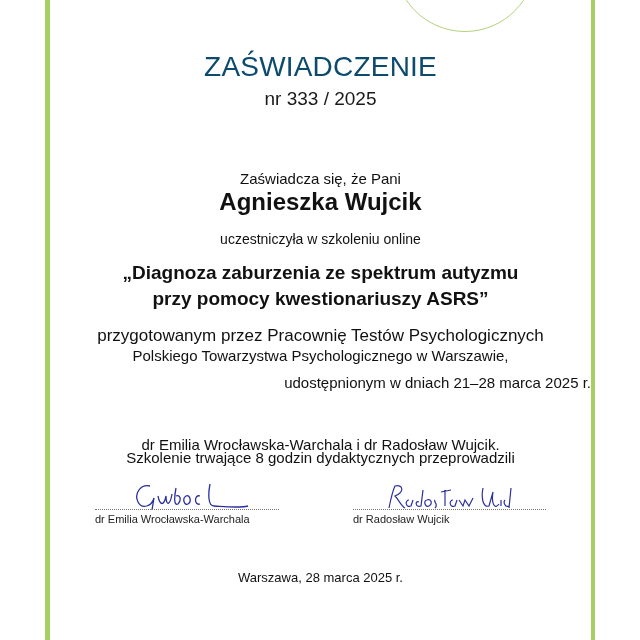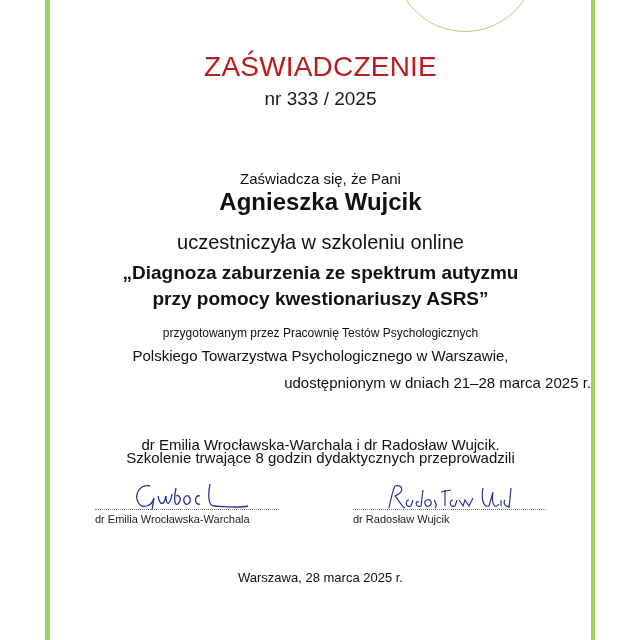--- a/index.html
+++ b/index.html
@@ -8,28 +8,28 @@
       font-family: "Liberation Sans", sans-serif; color: #111111;
     }
     .page { position: absolute; left: 0; top: 0; width: 640px; height: 640px; background: #ffffff; }
     .border-left { position: absolute; left: 45px; top: 0; width: 5px; height: 640px; background: #a6cf62; }
     .border-right { position: absolute; left: 591px; top: 0; width: 4px; height: 640px; background: #a6cf62; }
     .seal-arc {
       position: absolute; left: 394px; top: -110px; width: 142px; height: 142px;
       border: 1px solid #b2d37a; border-radius: 50%; box-sizing: border-box;
     }
     .line { position: absolute; left: 50px; width: 541px; text-align: center; white-space: nowrap; }
-    .title { top: 51px; font-size: 28px; letter-spacing: 0.2px; color: #b91c1c; }
+    .title { top: 51px; font-size: 28px; letter-spacing: 0.2px; color: #0c4a6e; }
     .number { top: 88px; font-size: 19px; color: #1a1a1a; }
     .intro { top: 147px; font-size: 15px; margin-top: 23px; }
     .name { top: 188px; font-size: 24px; font-weight: bold; }
-    .participated { top: 231px; font-size: 20px; }
+    .participated { top: 231px; font-size: 14px; }
     .course1 { top: 262px; font-size: 19px; font-weight: bold; }
     .course2 { top: 288px; font-size: 19px; font-weight: bold; }
-    .prep1 { top: 326px; font-size: 12px; }
+    .prep1 { top: 326px; font-size: 17px; }
     .prep2 { top: 347px; font-size: 15px; }
     .dates { top: 374px; font-size: 15px; text-align: right; }
     .dur1 { top: 415px; font-size: 15px; margin-top: 34px; }
     .dur2 { top: 436px; font-size: 15px; }
     .sig-block { position: absolute; top: 480px; height: 50px; }
     .sig-left { left: 95px; width: 184px; }
     .sig-right { left: 353px; width: 193px; }
     .dots { position: absolute; left: 0; right: 0; top: 29px; border-top: 1px dotted #777; }
     .sig-label { position: absolute; left: 0; right: 0; top: 33px; font-size: 11px; text-align: left; color: #222; white-space: nowrap; }
     .sig-svg { position: absolute; top: 0; }

